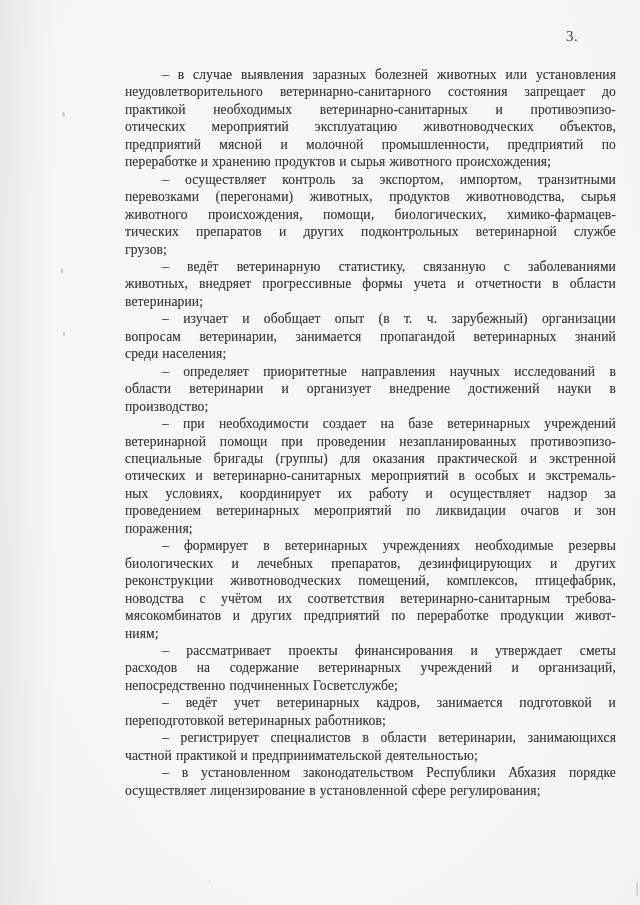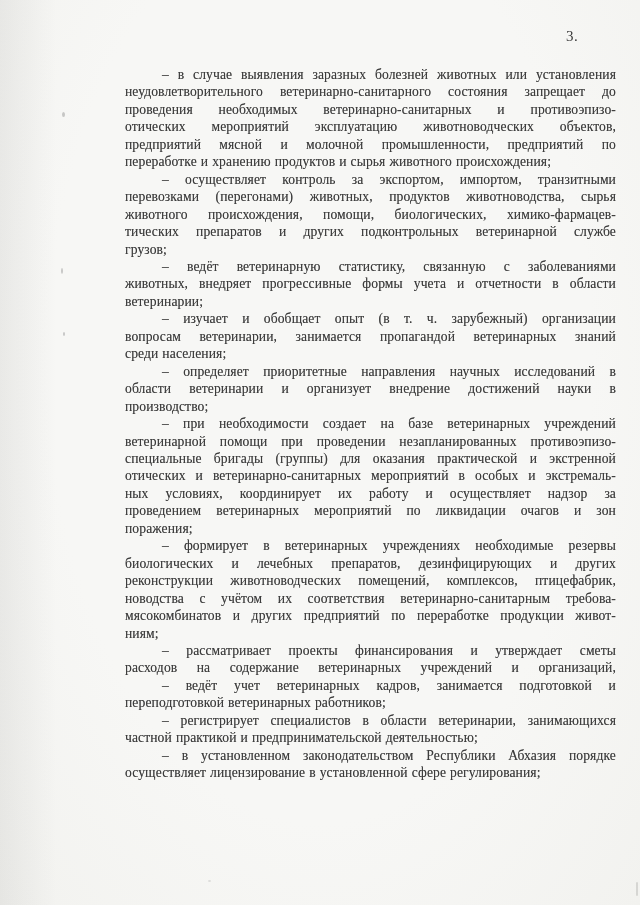--- a/index.html
+++ b/index.html
@@ -70,21 +70,21 @@
 
 <div class="page">
   <div class="edge-shade"></div>
 
   <div class="page-number">3.</div>
 
   <div class="text-block">
       <div class="para">
         <div class="line first">– в случае выявления заразных болезней животных или установления</div>
         <div class="line">неудовлетворительного ветеринарно-санитарного состояния запрещает до</div>
-        <div class="line">проведения необходимых ветеринарно-санитарных и противоэпизо-</div>
+        <div class="line">практикой необходимых ветеринарно-санитарных и противоэпизо-</div>
         <div class="line">отических мероприятий эксплуатацию животноводческих объектов,</div>
         <div class="line">предприятий мясной и молочной промышленности, предприятий по</div>
         <div class="line last">переработке и хранению продуктов и сырья животного происхождения;</div>
       </div>
       <div class="para">
         <div class="line first">– осуществляет контроль за экспортом, импортом, транзитными</div>
         <div class="line">перевозками (перегонами) животных, продуктов животноводства, сырья</div>
         <div class="line">животного происхождения, помощи, биологических, химико-фармацев-</div>
         <div class="line">тических препаратов и других подконтрольных ветеринарной службе</div>
         <div class="line last">грузов;</div>
@@ -119,20 +119,21 @@
       </div>
       <div class="para">
         <div class="line">реконструкции животноводческих помещений, комплексов, птицефабрик,</div>
         <div class="line">новодства с учётом их соответствия ветеринарно-санитарным требова-</div>
         <div class="line">мясокомбинатов и других предприятий по переработке продукции живот-</div>
         <div class="line last">ниям;</div>
       </div>
       <div class="para">
         <div class="line first">– рассматривает проекты финансирования и утверждает сметы</div>
         <div class="line">расходов на содержание ветеринарных учреждений и организаций,</div>
+        <div class="line last">непосредственно подчиненных Госветслужбе;</div>
       </div>
       <div class="para">
         <div class="line first">– ведёт учет ветеринарных кадров, занимается подготовкой и</div>
         <div class="line last">переподготовкой ветеринарных работников;</div>
       </div>
       <div class="para">
         <div class="line first">– регистрирует специалистов в области ветеринарии, занимающихся</div>
         <div class="line last">частной практикой и предпринимательской деятельностью;</div>
       </div>
       <div class="para">

